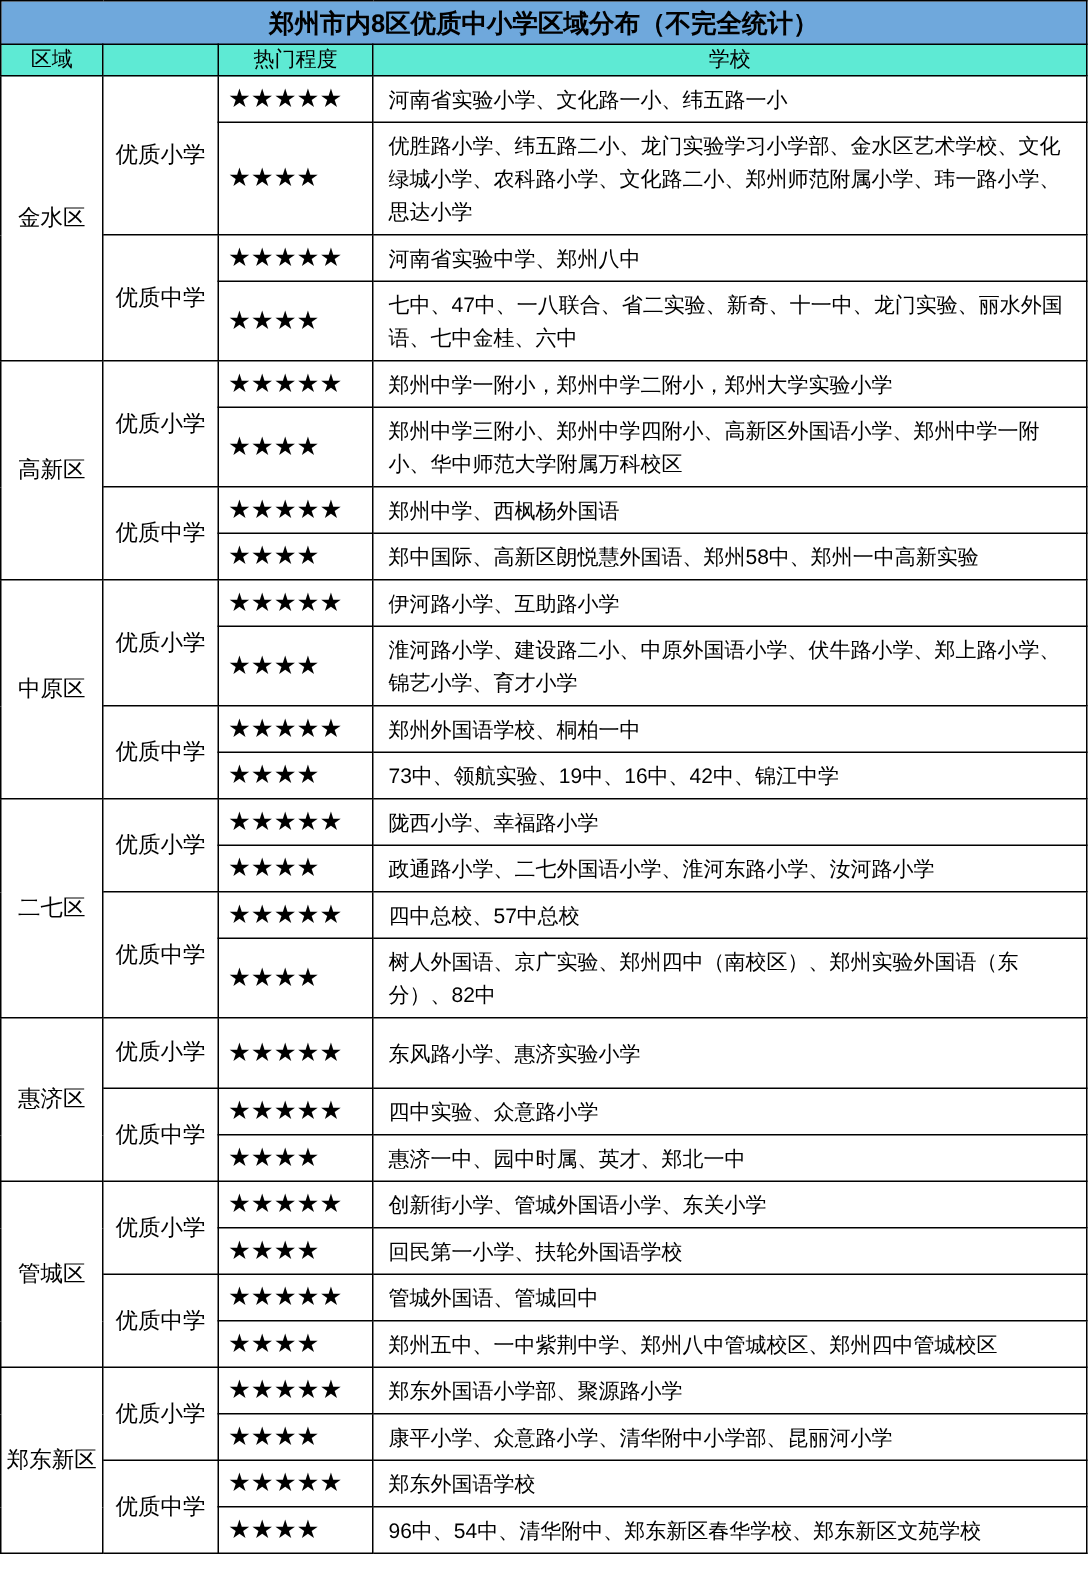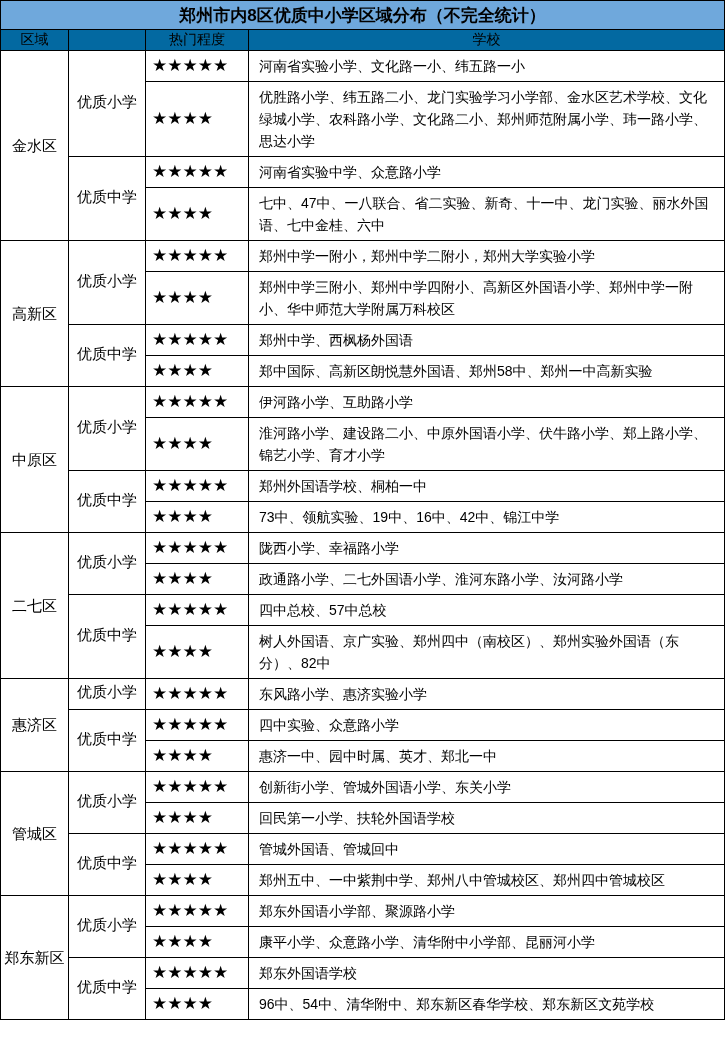--- a/index.html
+++ b/index.html
@@ -25,38 +25,37 @@
   }
   td.title-cell {
     background: #6FA8DC;
     text-align: center;
     font-weight: bold;
     font-size: 17px;
     height: 28px;
     padding: 0 4px;
   }
   td.head-cell {
-    background: #0369a1;
+    background: #5eead4;
     text-align: center;
     font-size: 14px;
     height: 20px;
     padding: 0 0;
   }
   td.region {
     text-align: center;
     font-size: 15px;
     padding: 14px 2px;
     line-height: 22px;
   }
   td.stype {
     text-align: center;
     font-size: 15px;
-    padding: 4px 2px;
-    line-height: 22px;
-    font-family: Liberation Mono, monospace;
+    padding: 12px 2px;
+    line-height: 22px;
   }
   td.stars {
     font-size: 17px;
     padding: 4px 6px;
     line-height: 22px;
     letter-spacing: 0px;
     white-space: nowrap;
     overflow: hidden;
   }
   td.schools {
@@ -95,21 +94,21 @@
           <td class="stars">★★★★★</td>
           <td class="schools">河南省实验小学、文化路一小、纬五路一小</td>
         </tr>
         <tr>
           <td class="stars">★★★★</td>
           <td class="schools">优胜路小学、纬五路二小、龙门实验学习小学部、金水区艺术学校、文化绿城小学、农科路小学、文化路二小、郑州师范附属小学、玮一路小学、思达小学</td>
         </tr>
         <tr>
           <td class="stype" rowspan="2">优质中学</td>
           <td class="stars">★★★★★</td>
-          <td class="schools">河南省实验中学、众意路小学</td>
+          <td class="schools">河南省实验中学、郑州八中</td>
         </tr>
         <tr>
           <td class="stars">★★★★</td>
           <td class="schools">七中、47中、一八联合、省二实验、新奇、十一中、龙门实验、丽水外国语、七中金桂、六中</td>
         </tr>
         <tr>
           <td class="region" rowspan="4">高新区</td>
           <td class="stype" rowspan="2">优质小学</td>
           <td class="stars">★★★★★</td>
           <td class="schools">郑州中学一附小，郑州中学二附小，郑州大学实验小学</td>

